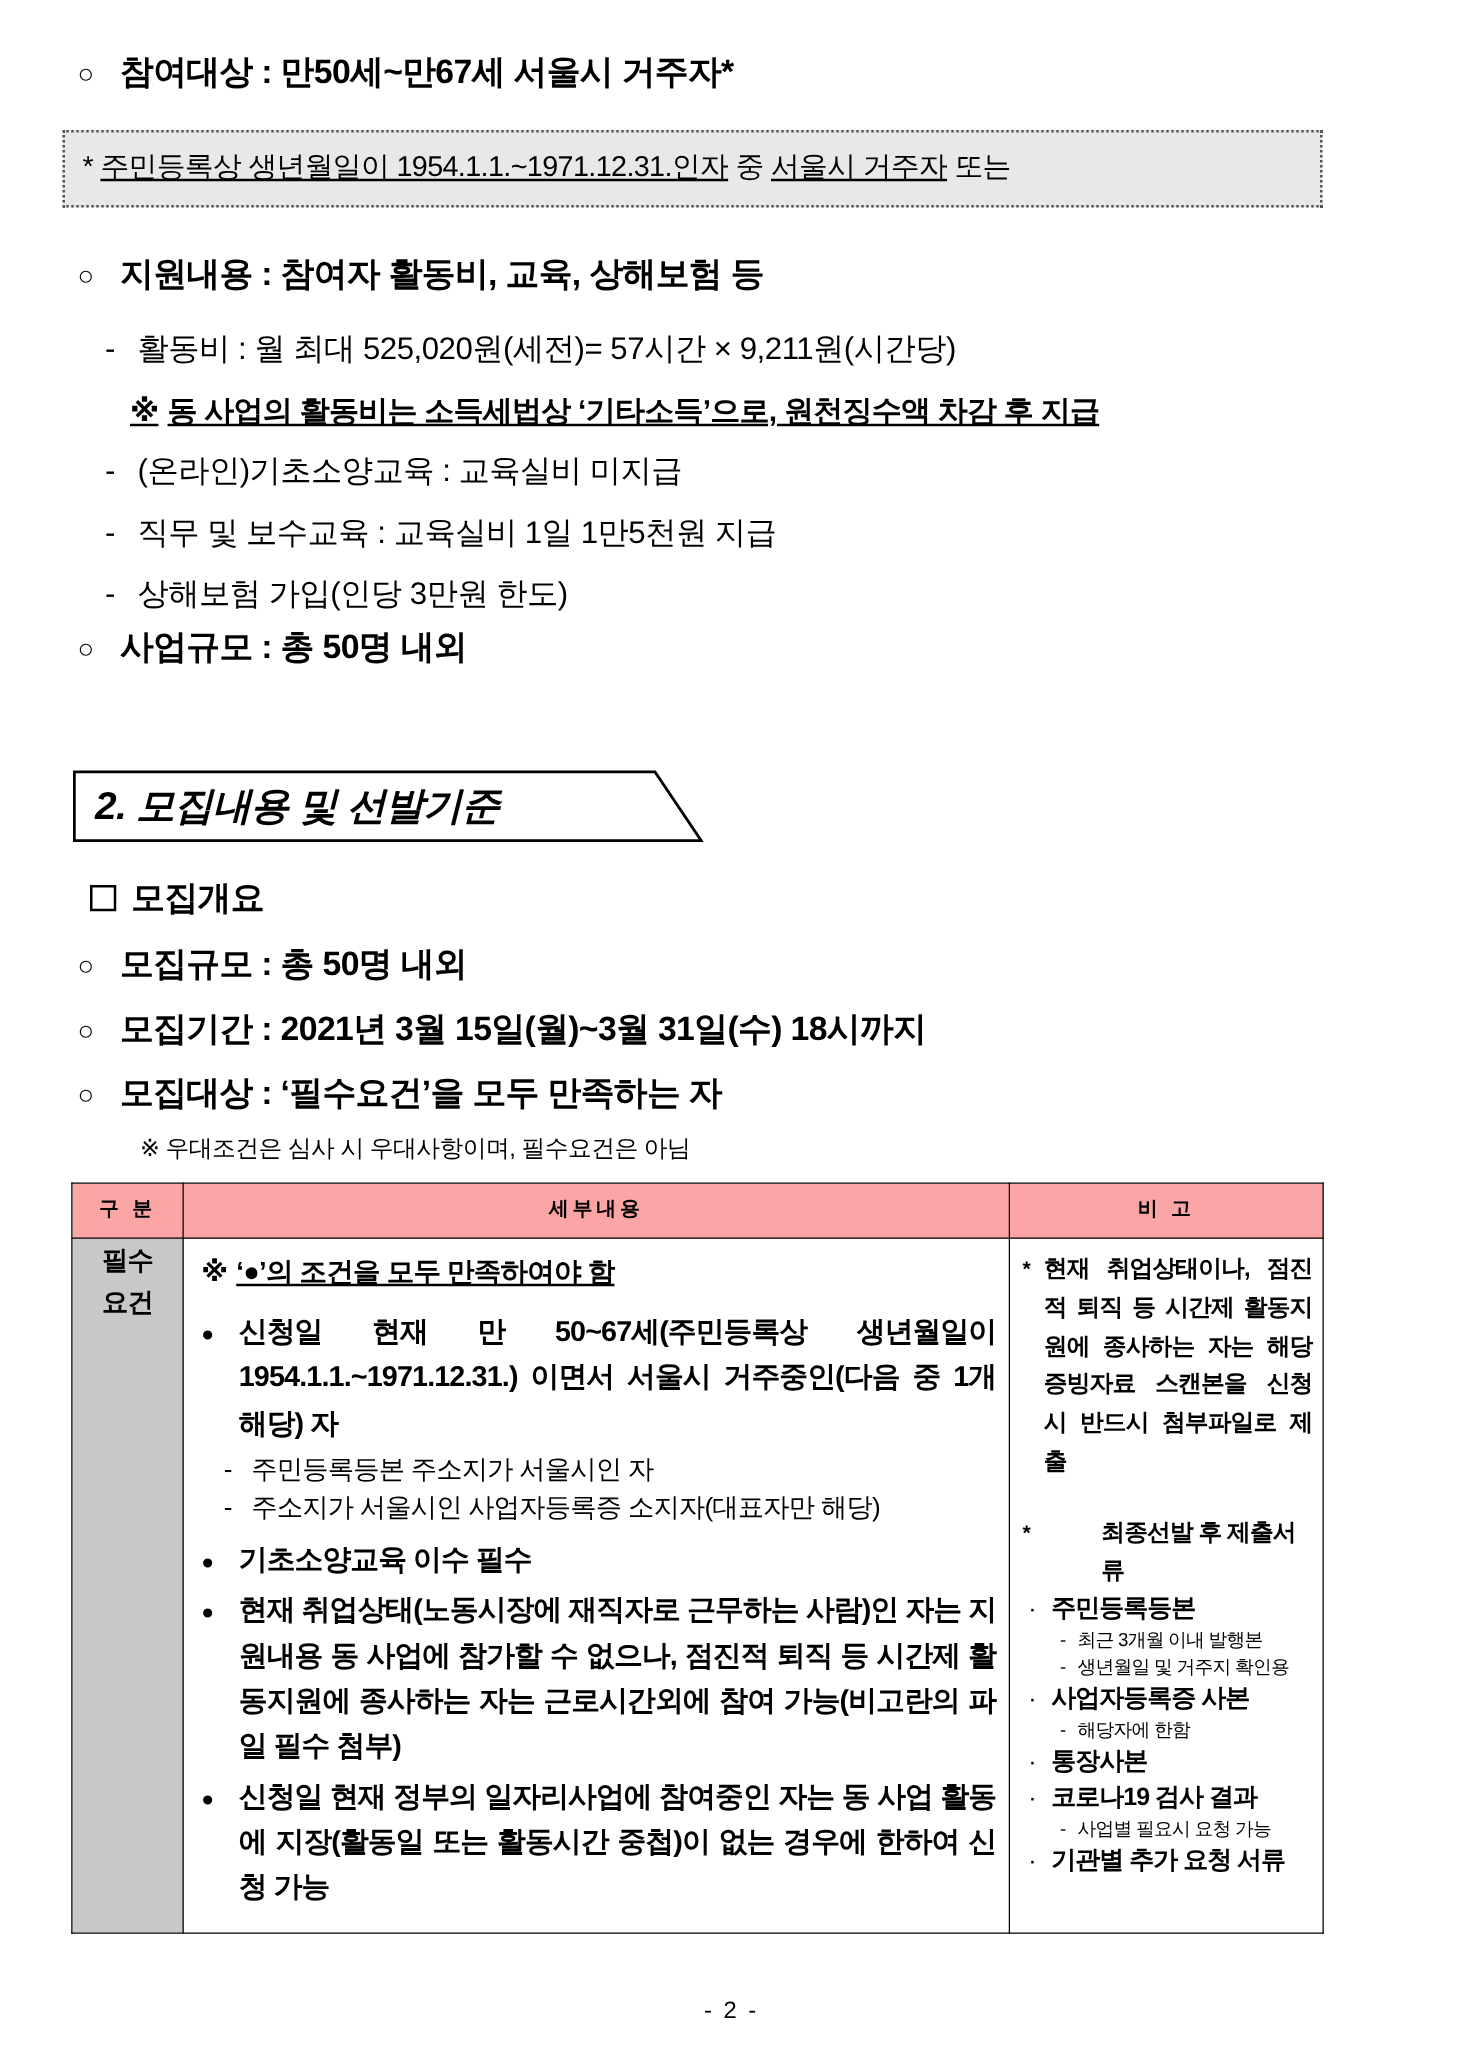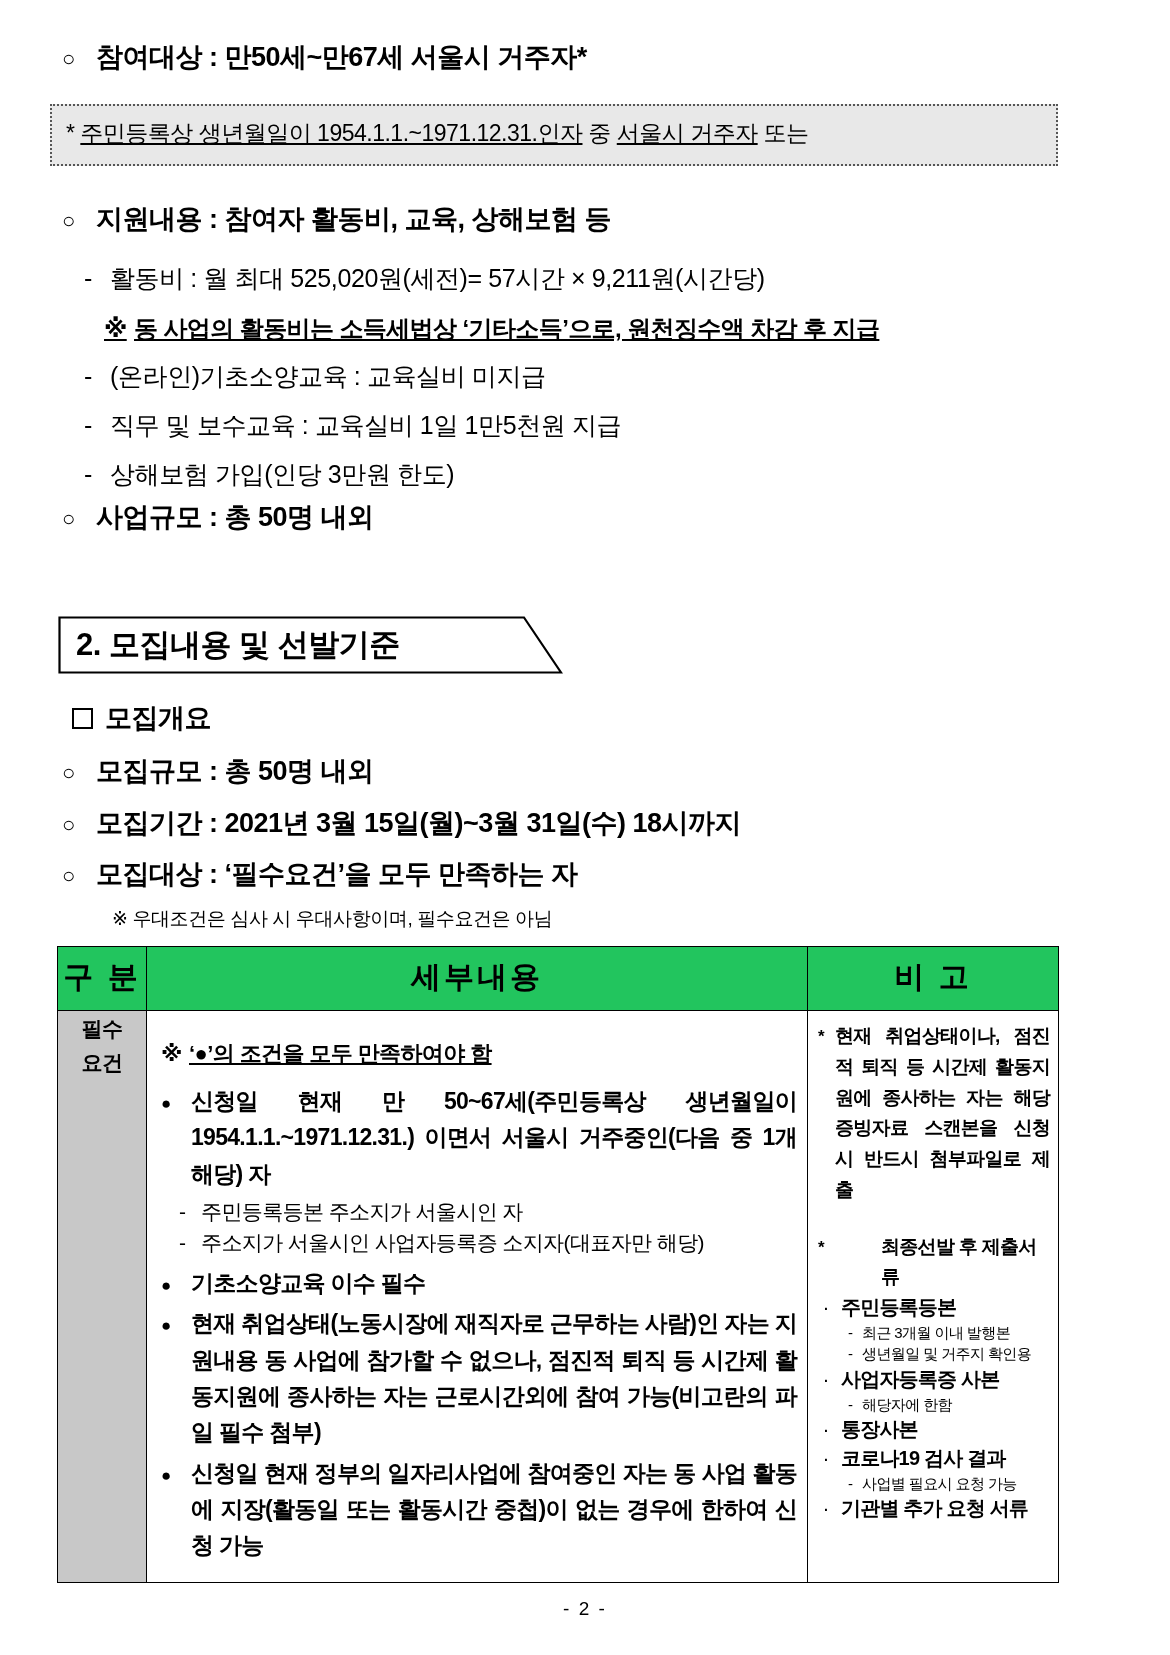--- a/index.html
+++ b/index.html
@@ -79,20 +79,21 @@
     line-height: 1.55;
     white-space: nowrap;
   }
   .callout .u { text-decoration: underline; }
 
   
   .banner-wrap {
     position: relative;
     width: 500px;
     height: 58px;
+    font-style: italic;
   }
   .banner-wrap svg {
     position: absolute;
     inset: 0;
   }
   .banner-text {
     position: absolute;
     left: 18px;
     top: 50%;
     transform: translateY(-50%);
@@ -128,23 +129,23 @@
   table.main {
     border-collapse: collapse;
     width: 1000px;
     table-layout: fixed;
   }
   table.main th, table.main td {
     border: 1px solid #000;
     vertical-align: top;
   }
   table.main thead th {
-    background: #22c55e;
+    background: #fca5a5;
     text-align: center;
-    font-size: 30px;
+    font-size: 16px;
     font-weight: bold;
     letter-spacing: 3px;
     padding: 10px 0 12px 0;
     vertical-align: middle;
   }
   td.cat {
     background: #c8c8c8;
     text-align: center;
     vertical-align: middle;
     font-size: 21px;
@@ -165,21 +166,21 @@
   
   .d-note {
     font-size: 22px;
     font-weight: bold;
     letter-spacing: -0.6px;
     display: flex;
     align-items: baseline;
     margin-bottom: 14px;
   }
   .d-note .mk { width: 28px; flex: none; }
-  .d-note .u  { text-decoration: underline; margin-top: 16px; }
+  .d-note .u  { text-decoration: underline; }
 
   .d-bullet {
     display: flex;
     align-items: baseline;
     font-size: 23px;
     font-weight: bold;
     letter-spacing: -0.7px;
     line-height: 1.58;
     margin-bottom: 4px;
   }

